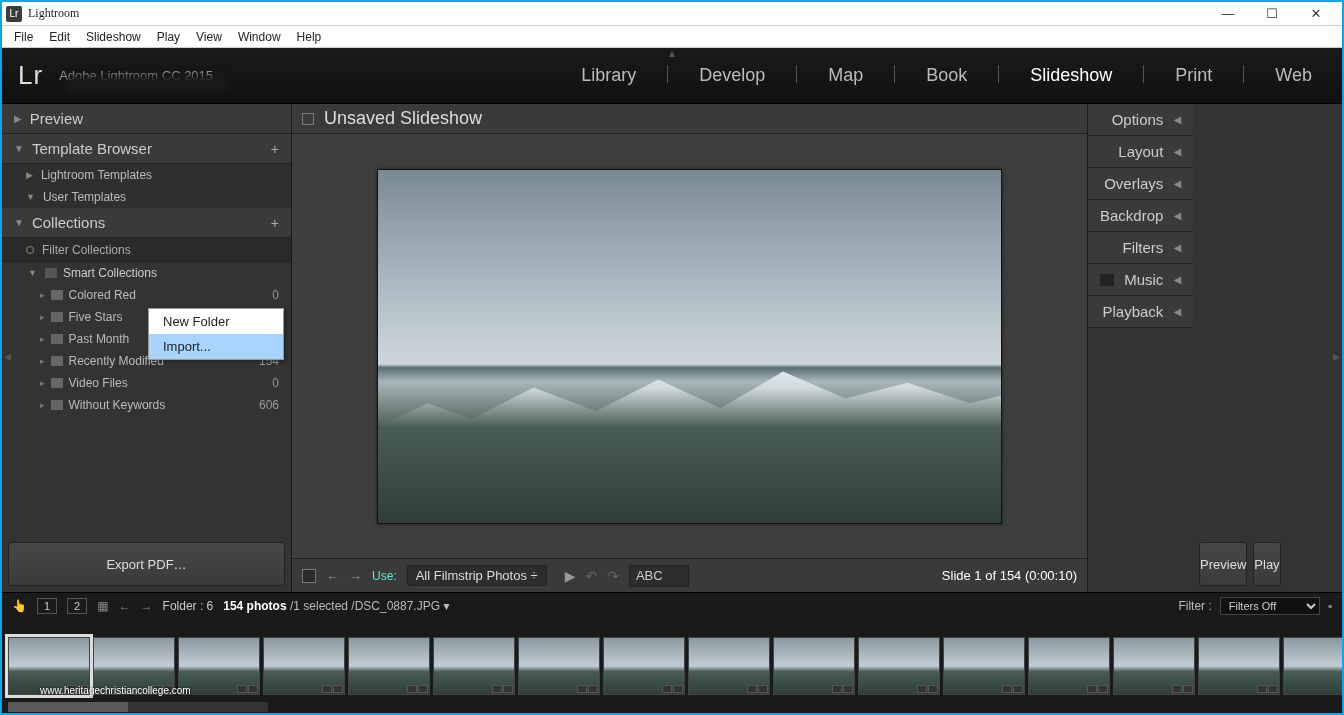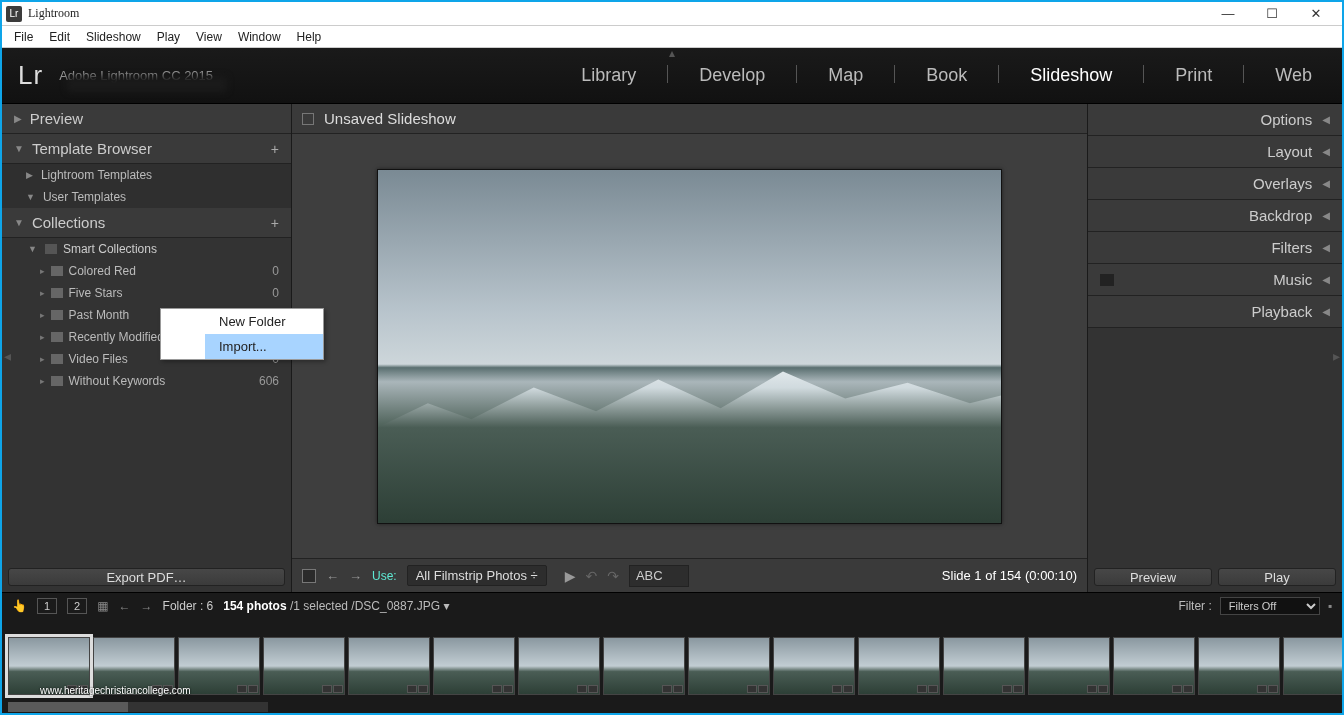--- a/index.html
+++ b/index.html
@@ -16,41 +16,41 @@
 .top-panel .lr-logo { font-size: 26px; color: #ddd; font-weight: 300; margin-right: 16px; letter-spacing:1px; }
 .top-panel .brand { color: #9a9a9a; font-size: 13px; }
 .top-panel .identity { position:absolute; left:65px; top:28px; width:160px; height:16px; background:#1a1a1a; filter:blur(3px); border-radius:3px; }
 .module-picker { margin-left: auto; display: flex; align-items: flex-start; gap: 17px; }
 .module-picker .mod { color: #bbb; font-size: 18px; padding: 0 14px; cursor: pointer; font-weight: 400; }
 .module-picker .mod.active { color: #fff; }
 .module-picker .sep { width: 1px; height: 18px; background: #555; }
 .collapse-chevron { position: absolute; left: 50%; transform: translateX(-50%); color: #555; font-size: 12px; cursor:pointer; }
 .workspace { flex: 1; display: flex; background: #2a2a2a; min-height: 0; position: relative; }
 .left-panel { width: 290px; background: #333; display: flex; flex-direction: column; border-right: 1px solid #1a1a1a; }
-.right-panel { width: 255px; background: #333; display: flex; flex-direction: column; border-left: 1px solid #1a1a1a; }
+.right-panel { width: 255px; background: #333; display: flex; flex-direction: row; border-left: 1px solid #1a1a1a; }
 .center { flex: 1; display: flex; flex-direction: column; background: #3e3e3e; }
 .panel-header { height: 30px; display: flex; align-items: center; padding: 0 12px; color: #ccc; font-size: 15px; border-bottom: 1px solid #222; background:#3a3a3a; }
 .panel-header .tri { font-size: 10px; margin-right: 8px; color:#888; }
 .panel-header .plus { margin-left:auto; color:#aaa; font-size:14px; }
 .subitem { height: 22px; display: flex; align-items: center; padding: 0 12px 0 24px; color: #bbb; font-size: 12px; background:#2f2f2f; }
 .subitem .tri { font-size: 9px; margin-right: 8px; color:#888; }
 .filter-row { height: 24px; display: flex; align-items: center; padding: 0 12px 0 24px; color: #aaa; font-size: 12px; background:#2a2a2a; border-bottom:1px solid #222; }
 .filter-row .dot { width:8px; height:8px; border-radius:50%; border:1px solid #888; margin-right:8px; }
 .coll-item { height: 22px; display: flex; align-items: center; padding: 0 12px 0 38px; color: #bbb; font-size: 12px; }
 .coll-item .tri { font-size: 9px; margin-right: 6px; color:#777; }
 .coll-item .icn { width:12px; height:10px; background:#666; margin-right:6px; }
 .coll-item .cnt { margin-left:auto; color:#999; }
 .smart-head { height: 22px; display:flex; align-items:center; padding:0 12px 0 26px; color:#ccc; font-size:12px; }
 .smart-head .tri { font-size:9px; margin-right:8px; color:#888; }
 .smart-head .box { width:12px; height:10px; background:#555; margin-right:6px; }
 .left-bottom { margin-top:auto; display:flex; gap:6px; padding:6px; }
-.btn { flex:1; height:18px; background: linear-gradient(#474747,#3b3b3b); border:1px solid #222; color:#ddd; font-size:13px; display:flex; align-items:center; justify-content:center; border-radius:3px; cursor:pointer; }
+.btn { flex:1; height:44px; background: linear-gradient(#474747,#3b3b3b); border:1px solid #222; color:#ddd; font-size:13px; display:flex; align-items:center; justify-content:center; border-radius:3px; cursor:pointer; }
 .center-header { height: 30px; display:flex; align-items:center; padding:0 10px; background:#3a3a3a; border-bottom:1px solid #222; }
 .center-header .sq { width:12px; height:12px; border:1px solid #777; margin-right:10px; }
-.center-header .title { color:#ddd; font-size:15px; }
+.center-header .title { color:#ddd; font-size:18px; }
 .center-header .create-btn { margin-left:auto; height:24px; padding:0 14px; background:linear-gradient(#4a4a4a,#3d3d3d); border:1px solid #222; color:#ddd; font-size:13px; border-radius:3px; cursor:pointer; display:flex; align-items:center; }
 .preview-area { flex:1; display:flex; align-items:center; justify-content:center; background:#3e3e3e; padding:14px; }
 .preview-frame { width: 625px; height: 355px; background: linear-gradient(to bottom, #7a8a94 0%, #b8c4cc 40%, #cdd6da 55%, #5a6f70 56%, #aab6ba 60%, #3d5247 75%, #2f4038 100%); border:1px solid #111; box-shadow:0 0 4px rgba(0,0,0,.5); position:relative; overflow:hidden; }
 .mountain { position:absolute; bottom:0; left:0; right:0; height:45%; background: linear-gradient(to bottom, #e8eef0 0%, #d0dade 15%, #4a5d55 40%, #2d3f36 100%); clip-path: polygon(0 40%, 8% 25%, 15% 35%, 25% 15%, 35% 30%, 45% 10%, 55% 28%, 65% 5%, 75% 22%, 85% 12%, 95% 25%, 100% 20%, 100% 100%, 0 100%); }
 .center-toolbar { height:34px; display:flex; align-items:center; padding:0 10px; background:#3a3a3a; border-top:1px solid #222; gap:10px; }
 .center-toolbar .sq { width:14px; height:14px; border:1px solid #777; background:#2a2a2a; }
 .center-toolbar .arr { color:#999; font-size:13px; cursor:pointer; }
 .center-toolbar .use-label { color:#5eead4; font-size:12px; }
 .center-toolbar .use-select { color:#ddd; font-size:13px; padding:2px 8px; background:#2d2d2d; border:1px solid #222; border-radius:2px; }
 .center-toolbar .play { color:#999; font-size:14px; margin-left:8px; cursor:pointer; }
@@ -70,21 +70,21 @@
 .filmstrip-bar .filter-select { width:100px; height:18px; background:#111; border:1px solid #444; color:#ccc; font-size:11px; padding:0 4px; }
 .filmstrip { height:95px; background:#1a1a1a; display:flex; align-items:center; padding:4px 6px; gap:2px; overflow:hidden; position:relative; }
 .thumb { width:82px; height:58px; background:linear-gradient(to bottom,#8a98a0 0%,#c2cdd3 50%,#4a5d55 60%,#2d3f36 100%); border:1px solid #444; position:relative; flex-shrink:0; }
 .thumb.selected { outline:3px solid #ddd; }
 .thumb .badge { position:absolute; bottom:1px; right:1px; display:flex; gap:1px; }
 .thumb .badge span { width:10px; height:8px; background:#333; border:1px solid #555; }
 .scrollbar { position:absolute; bottom:1px; left:6px; width:260px; height:10px; background:#333; }
 .scrollbar .handle { width:120px; height:100%; background:#5a5a5a; }
 .watermark { position:absolute; bottom:17px; left:38px; color:#fff; font-size:10px; z-index:200; text-shadow:0 0 2px #000; }
 .edge-chevron { position:absolute; top:50%; color:#555; font-size:14px; cursor:pointer; }
-.context-menu { position:absolute; left:158px; top:204px; width:164px; background:#fff; border:1px solid #999; box-shadow:2px 2px 4px rgba(0,0,0,.3); z-index:100;padding-left:44px; }
+.context-menu { position:absolute; left:146px; top:204px; width:136px; background:#fff; border:1px solid #999; box-shadow:2px 2px 4px rgba(0,0,0,.3); z-index:100; }
 .context-menu .mi { height:25px; display:flex; align-items:center; padding:0 14px; font-size:13px; color:#222; cursor:pointer; }
 .context-menu .mi.hover { background:#a8d4ff; }
 </style>
 </head>
 <body>
 
 <div class="window">
   <div class="titlebar">
     <div class="lr-badge">Lr</div>
     <div class="title">Lightroom</div>
@@ -148,20 +148,24 @@
         <span>Lightroom Templates</span>
       </div>
       <div class="subitem">
         <span class="tri">▼</span>
         <span>User Templates</span>
       </div>
       <div class="panel-header">
         <span class="tri">▼</span>
         <span>Collections</span>
         <span class="plus">+</span>
+      </div>
+      <div class="filter-row">
+        <span class="dot"></span>
+        <span>Filter Collections</span>
       </div>
       <div class="smart-head">
         <span class="tri">▼</span>
         <span class="box"></span>
         <span>Smart Collections</span>
       </div>
       <div id="smart-list">
           <div class="coll-item">
             <span class="tri">▸</span>
             <span class="icn"></span>

